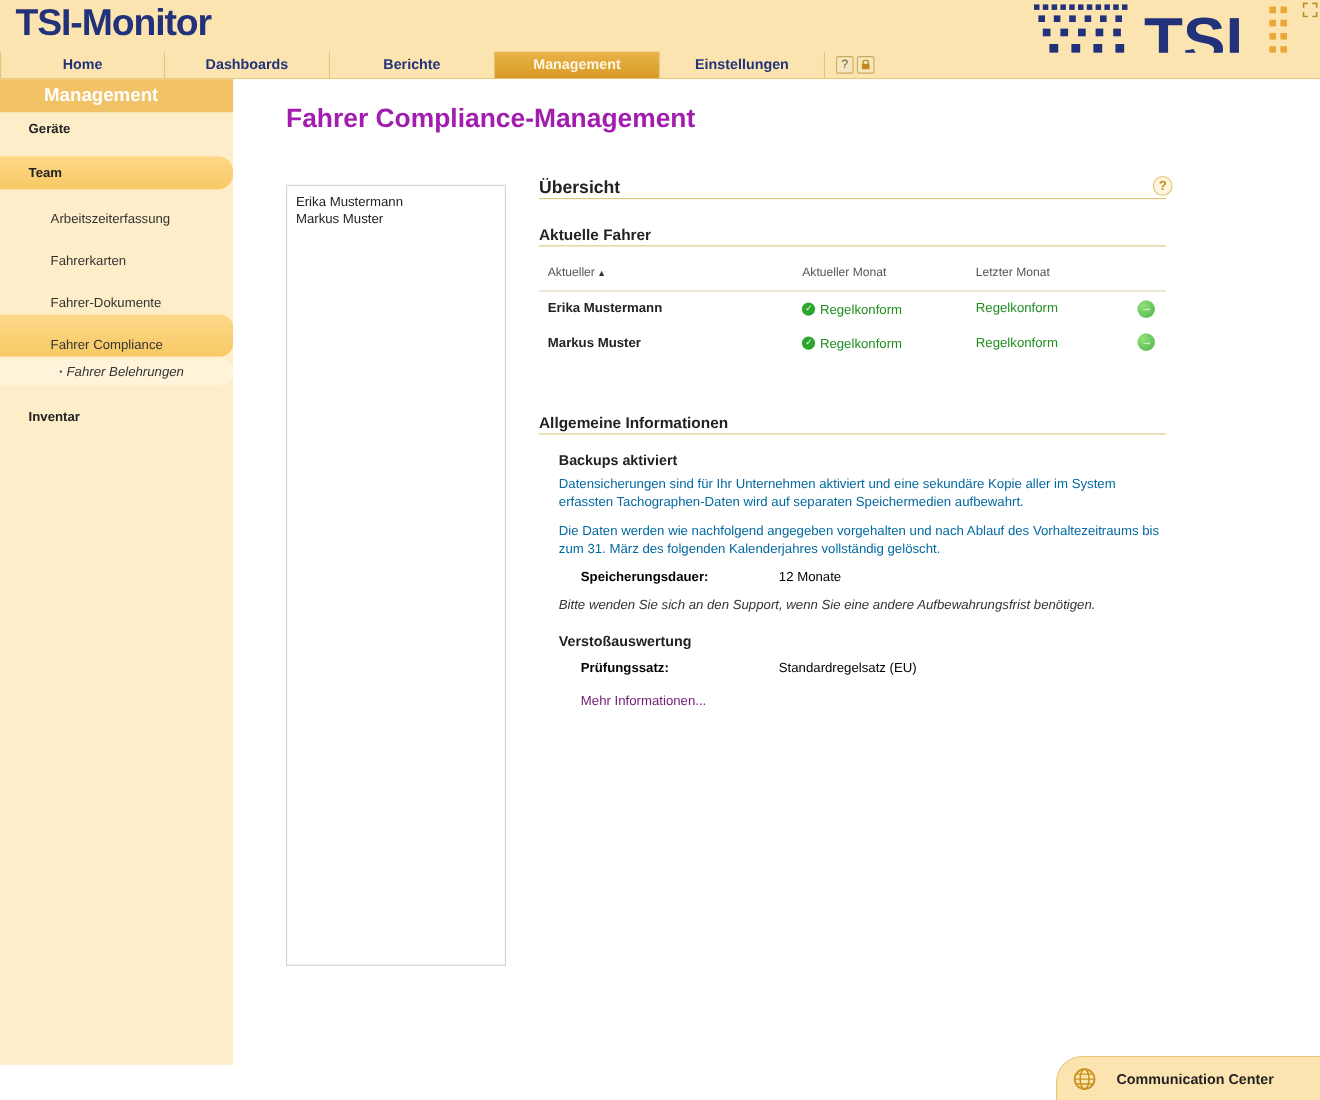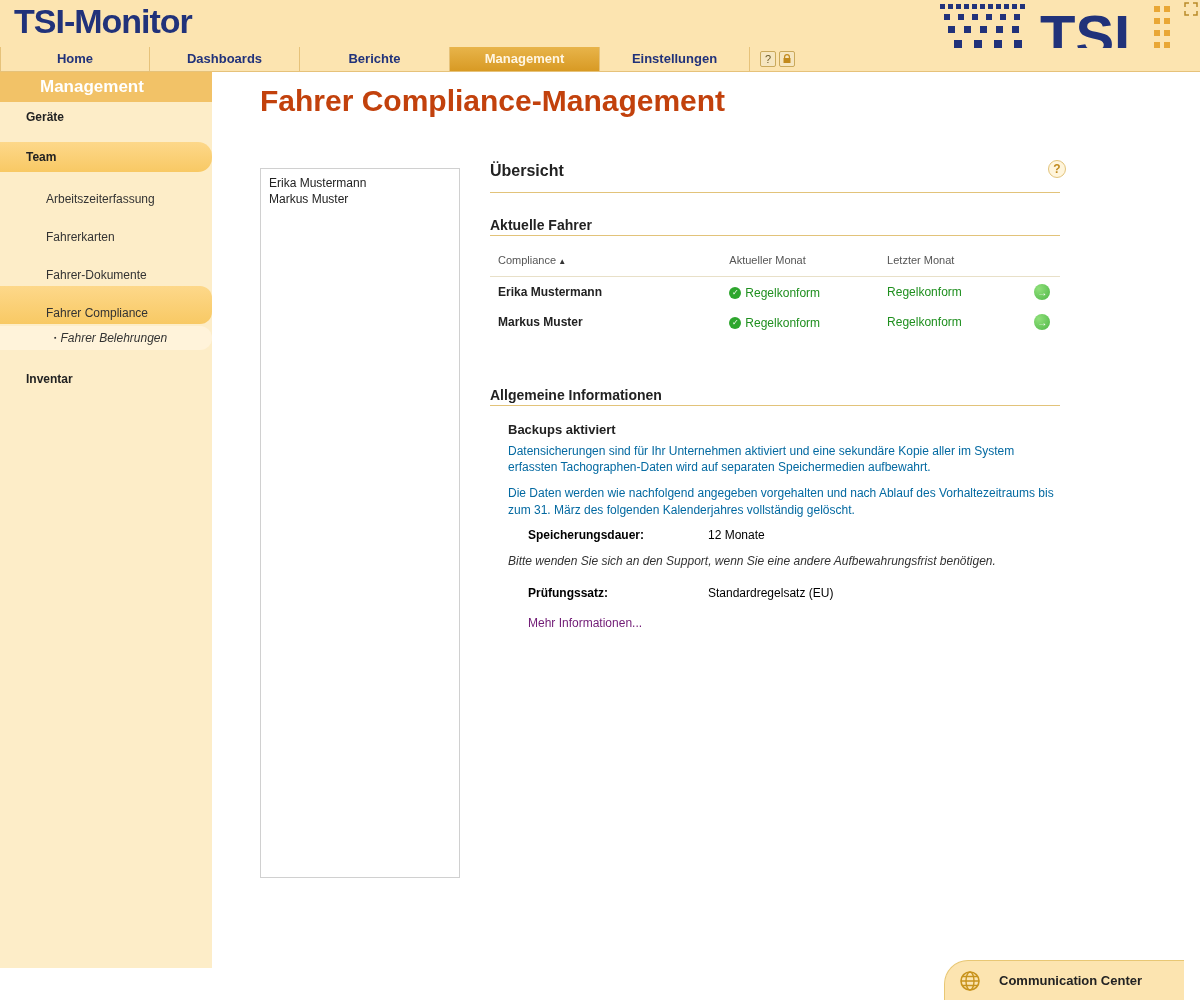--- a/index.html
+++ b/index.html
@@ -136,25 +136,25 @@
   
   .main {
     flex: 1;
     background: #fff;
     padding: 30px 40px 0 48px;
     display: flex;
     gap: 30px;
     position: relative;
   }
   .page-title {
-    font-size: 30px;
-    font-weight: bold;
-    color: #c2410c;
-    position: absolute;
-    left: 48px; top: 12px;
+    font-size: 24px;
+    font-weight: bold;
+    color: #a21caf;
+    position: absolute;
+    left: 48px; top: 22px;
   }
   .driver-list {
     margin-top: 66px;
     width: 200px;
     height: 710px;
     border: 1px solid #d0d0d0;
     padding: 6px 8px;
     font-size: 12px;
     color: #222;
   }
@@ -162,21 +162,21 @@
   .overview {
     margin-top: 60px;
     flex: 1;
     padding-right: 100px;
   }
   .section-h {
     font-size: 16px;
     font-weight: bold;
     color: #222;
     border-bottom: 1px solid #e2c37a;
-    padding-bottom: 12px;
+    padding-bottom: 0;
     margin-bottom: 18px;
     position: relative;
   }
   .help-badge {
     position: absolute;
     right: -6px;
     top: -2px;
     width: 18px; height: 18px;
     border: 1px solid #e2c37a;
     border-radius: 50%;
@@ -238,21 +238,21 @@
   .info-block { margin-top: 16px; padding-left: 18px; }
   .info-h { font-weight: bold; font-size: 13px; color: #222; margin-bottom: 6px; }
   .info-p { font-size: 12px; color: #0369a1; line-height: 1.35; margin-bottom: 10px; }
   .info-italic { font-style: italic; color: #333; font-size: 12px; margin: 12px 0 18px 0; padding-left:0; }
   .kv-row { display: flex; margin: 10px 0 10px 20px; font-size: 12px; }
   .kv-row .k { font-weight: bold; width: 180px; }
   .link { color: #701a75; cursor: pointer; margin-left: 20px; display:inline-block; margin-top:6px;}
   
   .footer {
     position: absolute;
-    right: 16px; bottom: 0;
+    right: 0; bottom: 0;
     width: 240px;
     height: 40px;
     background: #fce4b0;
     border-top-left-radius: 24px;
     border: 1px solid #e8c774;
     border-right: none;
     border-bottom: none;
     display: flex;
     align-items: center;
     padding-left: 14px;
@@ -383,21 +383,21 @@
       <div class="section-h">
         <span>Übersicht</span>
         <span class="help-badge">?</span>
       </div>
 
       <div class="sub-h">Aktuelle Fahrer</div>
 
       <table class="drv-table">
         <thead>
           <tr>
-            <th class="sortable" style="width:220px">Compliance</th>
+            <th class="sortable" style="width:220px">Aktueller</th>
             <th style="width:150px">Aktueller Monat</th>
             <th style="width:140px">Letzter Monat</th>
             <th style="width:30px"></th>
           </tr>
         </thead>
         <tbody>
           <tr>
             <td class="name">Erika Mustermann</td>
             <td><span class="status">
                   <span class="status-dot">✓</span>
@@ -427,20 +427,21 @@
       <div class="info-block">
         <div class="info-h">Backups aktiviert</div>
         <div class="info-p">Datensicherungen sind für Ihr Unternehmen aktiviert und eine sekundäre Kopie aller im System erfassten Tachographen-Daten wird auf separaten Speichermedien aufbewahrt.</div>
         <div class="info-p">Die Daten werden wie nachfolgend angegeben vorgehalten und nach Ablauf des Vorhaltezeit­raums bis zum 31. März des folgenden Kalenderjahres vollständig gelöscht.</div>
         <div class="kv-row">
           <div class="k">Speicherungsdauer:</div>
           <div>12 Monate</div>
         </div>
         <div class="info-italic">Bitte wenden Sie sich an den Support, wenn Sie eine andere Aufbewahrungsfrist benötigen.</div>
 
+        <div class="info-h">Verstoßauswertung</div>
         <div class="kv-row">
           <div class="k">Prüfungssatz:</div>
           <div>Standardregelsatz (EU)</div>
         </div>
         <span class="link">Mehr Informationen...</span>
       </div>
     </div>
   </div>
 </div>
 

